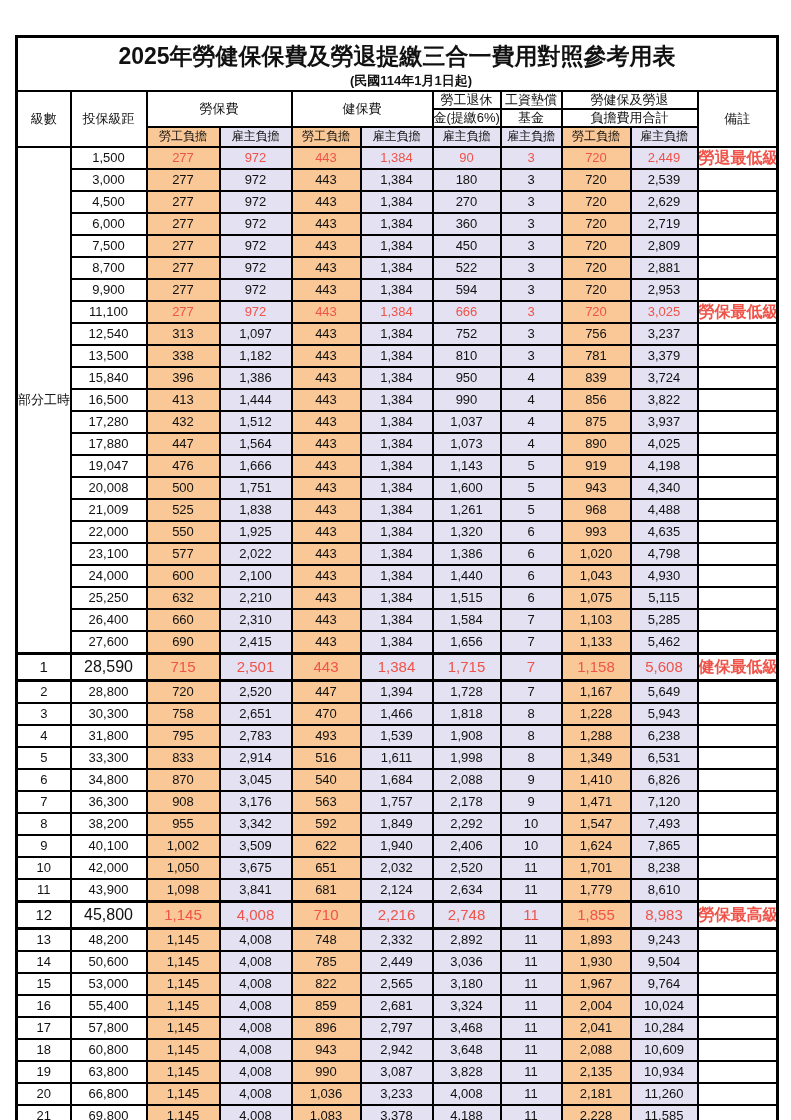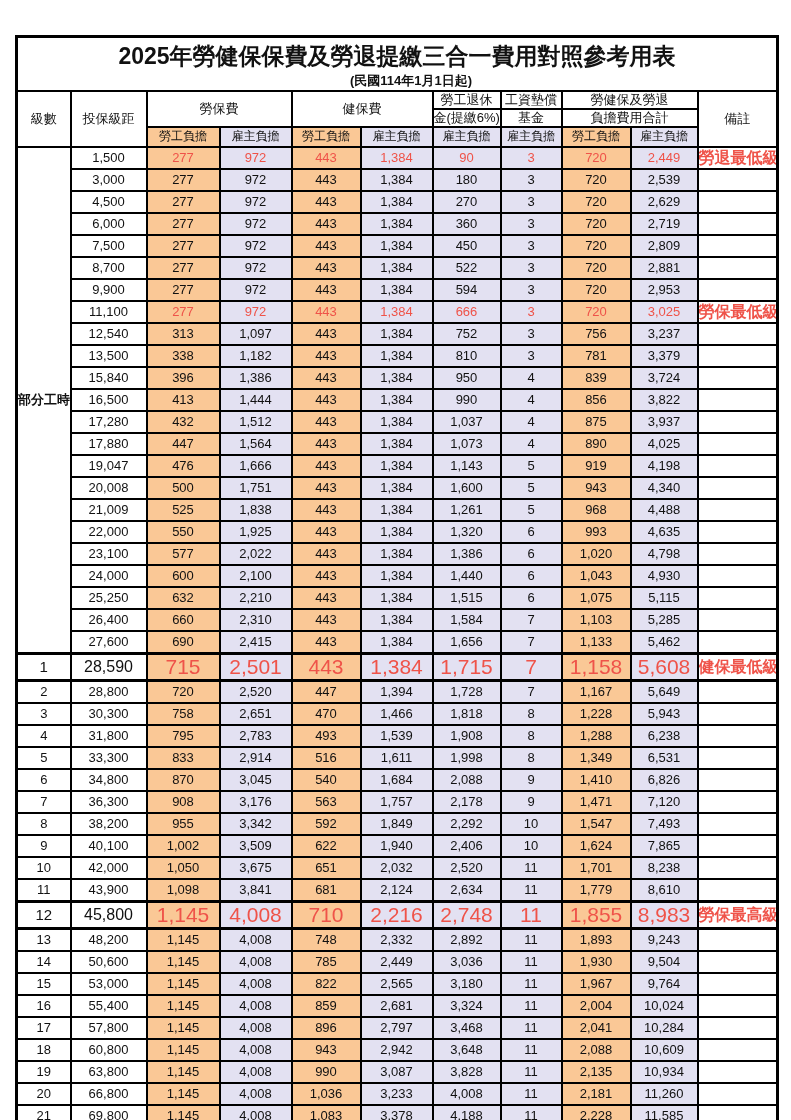--- a/index.html
+++ b/index.html
@@ -32,22 +32,22 @@
   thead th{font-size:13px;}
   .hdr-sub th{font-size:12px;height:18px;margin-left:7px;}
   .hdr-two{height:16px;}
   .bg-labor{background:var(--labor-bg);}
   .bg-emp{background:var(--emp-bg);}
   .cell-remark{font-size:16px;color:var(--red);font-weight:bold;}
   .row-red td.cell-value{color:var(--red);}
   .row-big td{border-top-width:3px;border-bottom-width:3px;height:24px;}
   .row-big td.cell-level{font-size:15px;}
   .row-big td.cell-salary{font-size:16px;}
-  .row-big td.cell-value{font-size:21px;text-align:center;}
-  .section-label{font-size:13px;font-weight:bold;}
+  .row-big td.cell-value{font-size:15px;text-align:center;}
+  .section-label{font-size:13px;}
 </style>
 </head>
 <body>
 
 <table class="premium">
   <colgroup>
     <col style="width:54px">
       <col style="width:76px">
     <col style="width:73px">
       <col style="width:72px">

